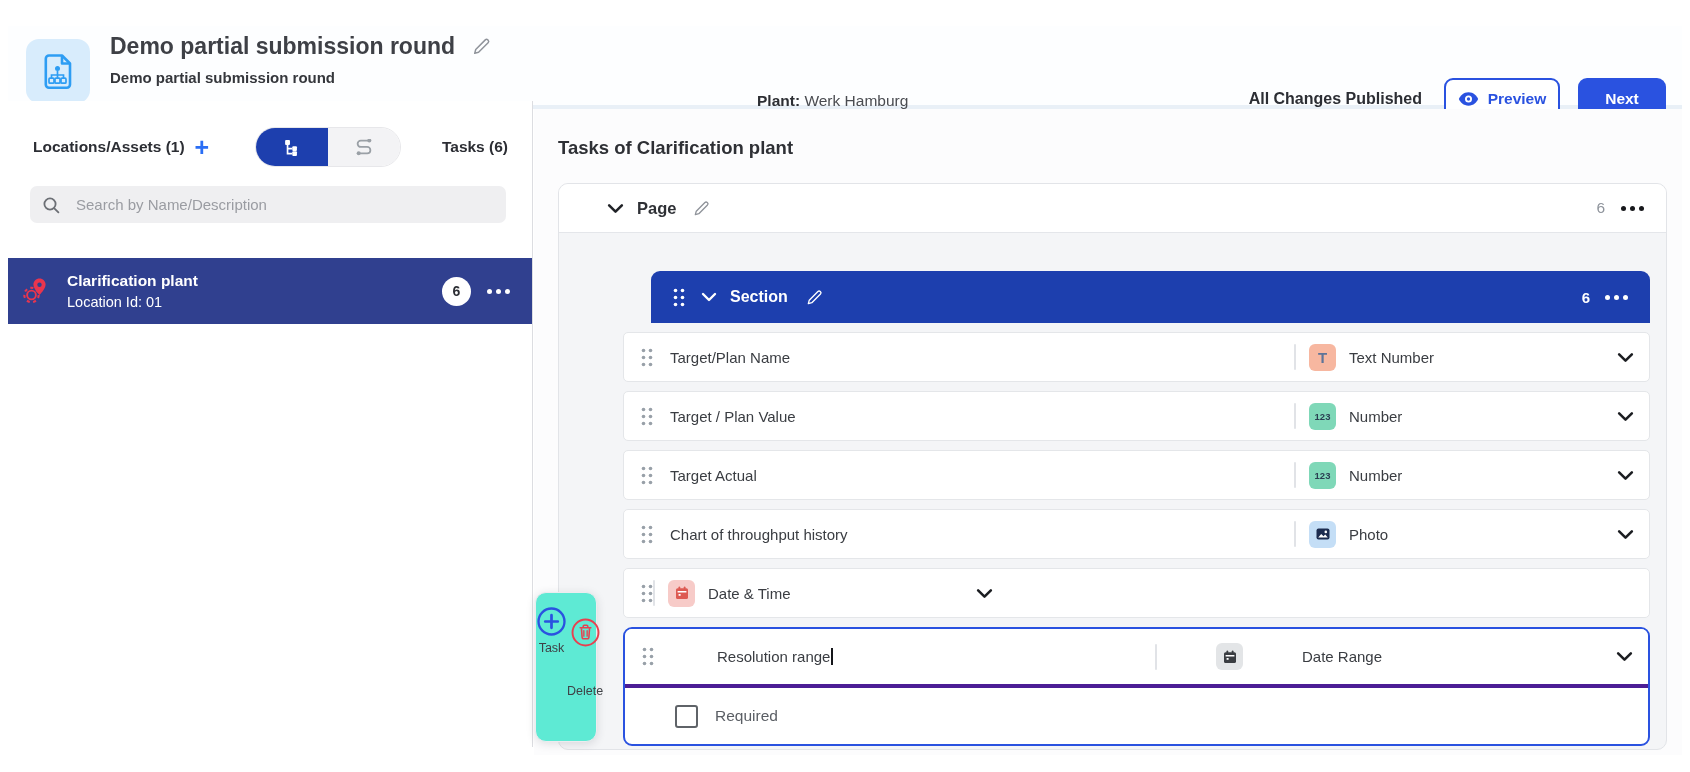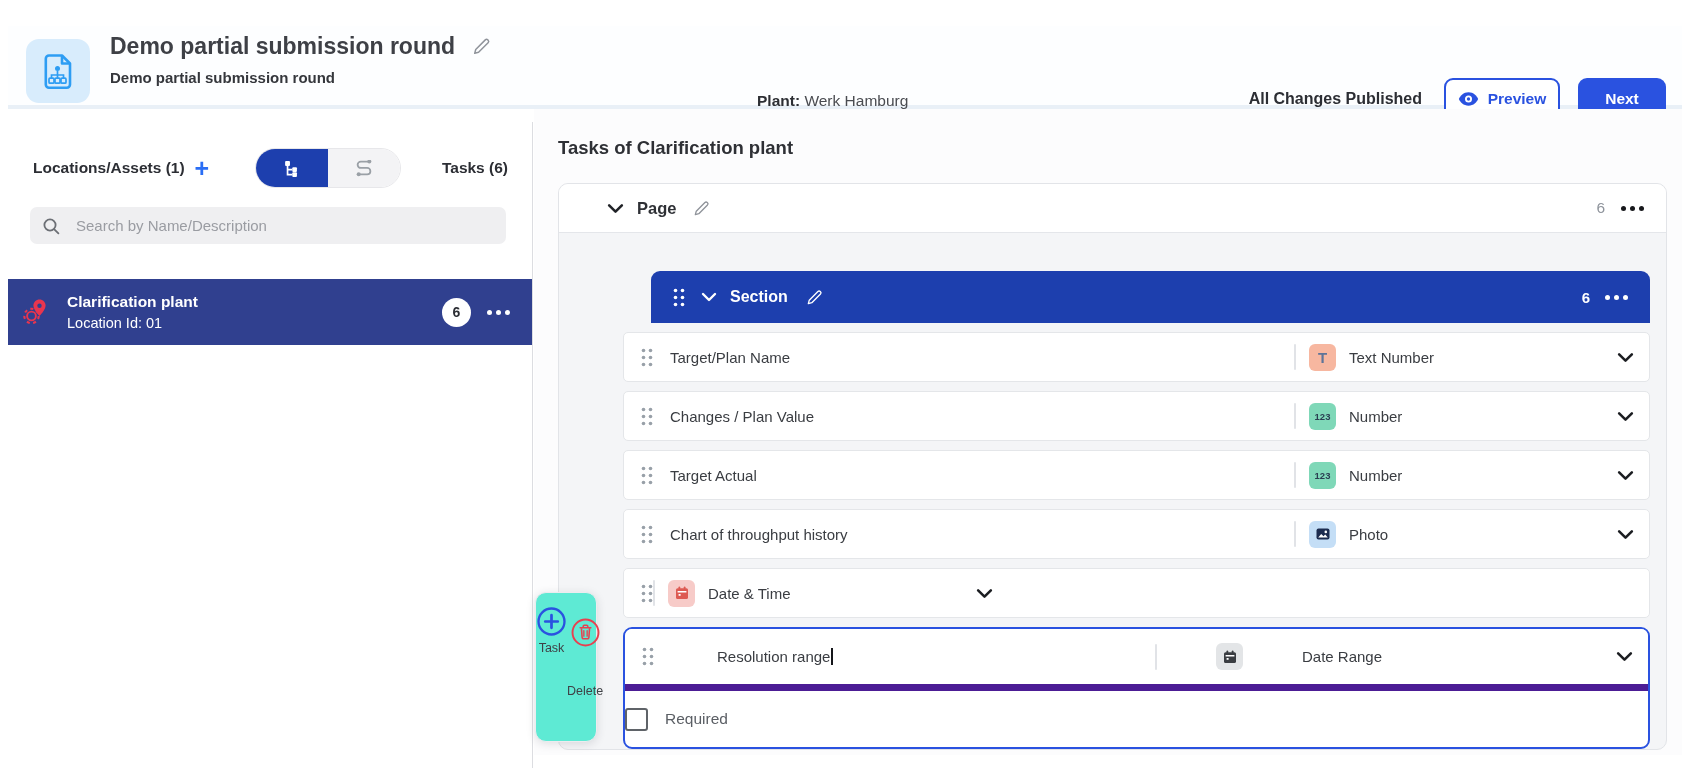--- a/index.html
+++ b/index.html
@@ -21,21 +21,21 @@
   .hdr-plant b{color:#2d2f34;}
   .hdr-right{position:absolute;right:16px;top:52px;display:flex;align-items:center;gap:18px;}
   .status-text{font-size:16px;font-weight:700;color:#2c2e34;margin-right:4px;}
   .btn{height:42px;border-radius:9px;display:flex;align-items:center;justify-content:center;
        font-size:15.5px;font-weight:700;cursor:pointer;box-sizing:border-box;}
   .btn-preview{width:116px;border:2px solid var(--primary,#2a52e0);color:var(--primary,#2a52e0);
                background:#fff;gap:9px;}
   .btn-next{width:88px;background:var(--primary,#2a52e0);color:#fff;border:none;}
 
   
-  .sidebar{position:absolute;left:8px;top:122px;width:525px;height:646px;background:#fff;
+  .sidebar{position:absolute;left:8px;top:101px;width:525px;height:646px;background:#fff;
            border-right:1px solid #dcdde1;box-sizing:border-box;}
   .sb-header{display:flex;align-items:center;padding:26px 24px 0 25px;}
   .sb-loc-label{font-size:15.5px;font-weight:700;color:#2c2e34;}
   .plus-glyph{font-size:25px;font-weight:700;color:#2a6ef5;margin-left:10px;line-height:20px;cursor:pointer;}
   .view-toggle{margin-left:46px;display:flex;border-radius:20px;overflow:hidden;
                border:1px solid #e7e7ea;height:38px;}
   .seg{width:72px;display:flex;align-items:center;justify-content:center;cursor:pointer;}
   .seg-left{background:var(--section-blue,#1d3fae);}
   .seg-right{background:#f3f3f5;}
   .sb-tasks-label{margin-left:auto;font-size:15.5px;font-weight:700;color:#2c2e34;}
@@ -90,22 +90,22 @@
               align-items:center;justify-content:center;flex:none;}
   .type-badge.glyph{font-size:15px;font-weight:700;}
   .type-badge.glyph-sm{font-size:9.5px;font-weight:700;}
   .type-label{margin-left:13px;width:268px;font-size:15px;color:#3a3d42;}
   .row-chevron{color:#1b1d21;cursor:pointer;}
   .chev{cursor:pointer;}
 
   .selected-wrap{border:2px solid var(--primary,#2a52e0);border-radius:9px;background:#fff;
                  overflow:hidden;}
   .selected-wrap .task-row{border:none;margin:0;height:55px;border-radius:0;gap:46px;}
-  .req-row{height:56px;border-top:7px solid #4c1d95;display:flex;align-items:center;
-           }
+  .req-row{height:56px;border-top:4px solid #4c1d95;display:flex;align-items:center;
+           padding-left:50px;}
   .checkbox{width:19px;height:19px;border:2px solid #5f6368;border-radius:3px;background:#fff;
             cursor:pointer;flex:none;}
   .req-label{margin-left:17px;font-size:15.5px;color:#5a5e64;}
 
   
   .float-panel{position:absolute;left:535px;top:592px;width:62px;height:150px;background:#5eead4;
                border:1px solid #ececef;border-radius:11px;z-index:6;
                box-shadow:0 2px 10px rgba(40,40,60,0.14);display:flex;flex-direction:row;
                padding-top:13px;box-sizing:border-box;}
   .fp-btn{display:flex;flex-direction:column;align-items:center;cursor:pointer;}
@@ -297,21 +297,21 @@
     <span class="drag-handle">
       <svg width="12" height="19" viewBox="0 0 12 19">
                 <circle cx="2.5" cy="2.5" r="1.8" fill="currentColor"></circle>
                 <circle cx="9.5" cy="2.5" r="1.8" fill="currentColor"></circle>
                 <circle cx="2.5" cy="9.5" r="1.8" fill="currentColor"></circle>
                 <circle cx="9.5" cy="9.5" r="1.8" fill="currentColor"></circle>
                 <circle cx="2.5" cy="16.5" r="1.8" fill="currentColor"></circle>
                 <circle cx="9.5" cy="16.5" r="1.8" fill="currentColor"></circle>
               </svg>
     </span>
-    <span class="task-name">Changes / Plan Value</span>
+    <span class="task-name">Target / Plan Value</span>
     <span class="vdivider"></span>
     <span class="type-badge glyph-sm" style="background: rgb(127, 216, 184); color: rgb(43, 63, 82);">123</span>
     <span class="type-label">Number</span>
     <span class="row-chevron">
       <svg width="17" height="11" viewBox="0 0 16 10">
                 <path d="M2 2 L8 8 L14 2" fill="none" stroke="currentColor" stroke-width="2.4" stroke-linecap="round" stroke-linejoin="round"></path>
               </svg>
     </span>
   </div>
           <div class="task-row">

